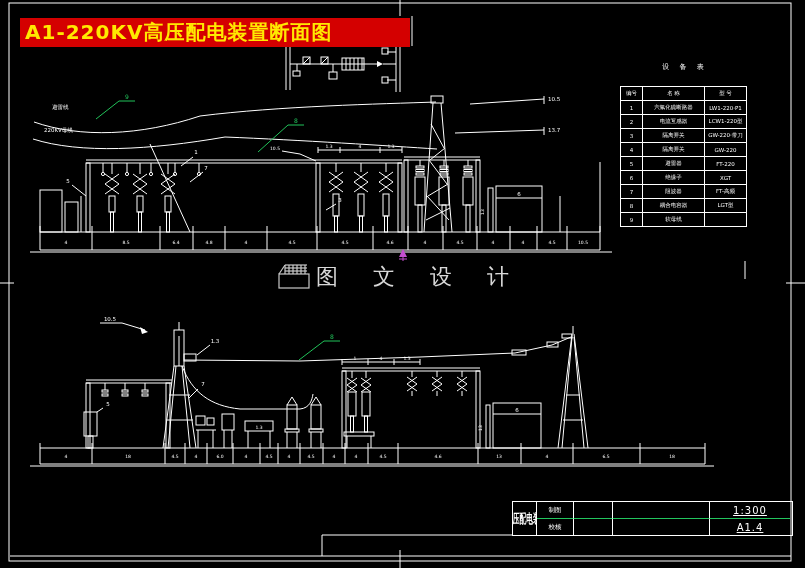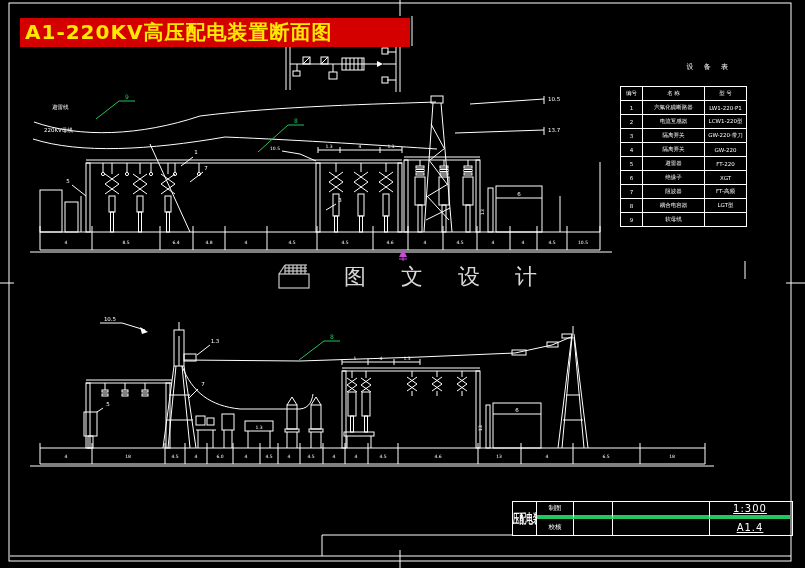--- a/index.html
+++ b/index.html
@@ -15,35 +15,35 @@
   .t45  { font-size:4.5px; text-anchor:middle; }
   .t5   { font-size:5.5px; }
   .t5m  { font-size:5.5px; text-anchor:middle; }
   .gtxt { font-size:6px; fill:#21c35a; text-anchor:middle; }
 
   .banner { position:absolute; left:20px; top:18px; width:390px; height:29px;
             background:#d40000; display:flex; align-items:center; padding-left:5px; }
   .banner span { color:#ffe900; font-size:20px; font-weight:bold; letter-spacing:1px;
                  white-space:nowrap; }
 
-  .tbl-caption { position:absolute; left:638px; top:62px; width:94px; text-align:right;
+  .tbl-caption { position:absolute; left:638px; top:62px; width:94px; text-align:center;
                  font-size:7px; letter-spacing:4px; }
   table.equip { position:absolute; left:620px; top:86px; border-collapse:collapse;
                 table-layout:fixed; width:126px; }
   table.equip td { border:1px solid #fff; height:14px; font-size:5.5px; text-align:center;
                    overflow:hidden; white-space:nowrap; padding:0 1px; }
 
   .watermark { position:absolute; left:276px; top:262px; display:flex; align-items:center;
-               gap:30px; }
+               gap:2px; }
   .watermark span { color:#d8d8d8; font-size:22px; letter-spacing:14px; white-space:nowrap; }
 
   .titleblock { position:absolute; left:512px; top:501px; width:281px; height:35px;
                 display:grid; grid-template-columns:24px 37px 39px 97px 80px;
                 grid-template-rows:17px 17px; border:1px solid #fff; }
-  .titleblock .cell { border-right:1px solid #fff; border-bottom:4px solid #22c55e;
+  .titleblock .cell { border-right:1px solid #fff; border-bottom:1px solid #22c55e;
                       display:flex; align-items:center; justify-content:center;
                       font-size:6.5px; overflow:hidden; }
   .titleblock .nb { border-bottom:none; }
   .titleblock .nr { border-right:none; }
   .tb-title { grid-row:1 / span 2; }
   .tb-title span { font-size:13px; font-weight:bold; white-space:nowrap;
                    transform:scaleX(0.52); }
   .tb-scale, .tb-sheet { font-size:10px !important; letter-spacing:1px;text-decoration:underline; }
 </style>
 </head>

